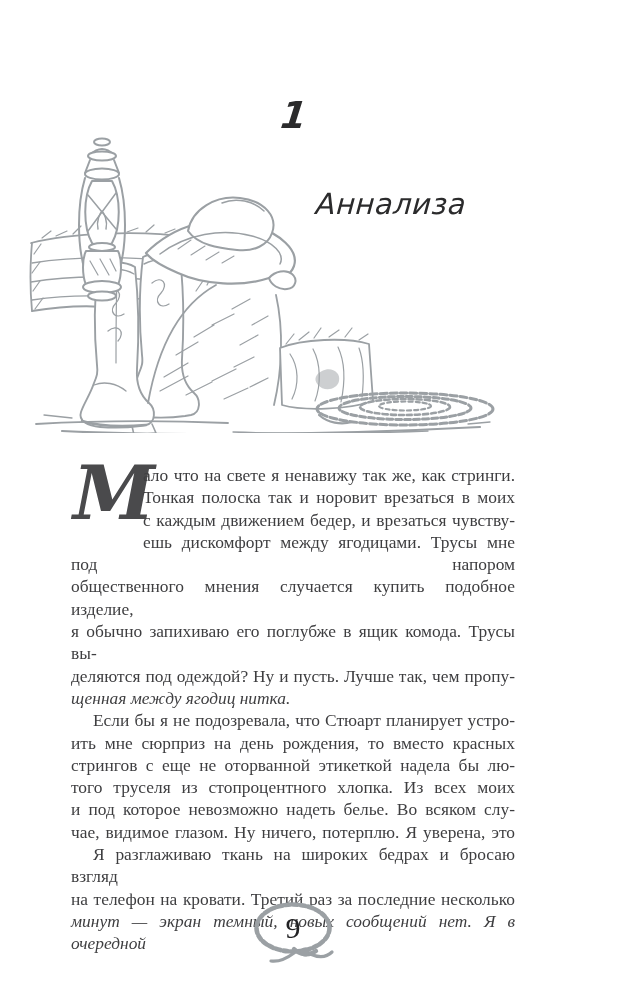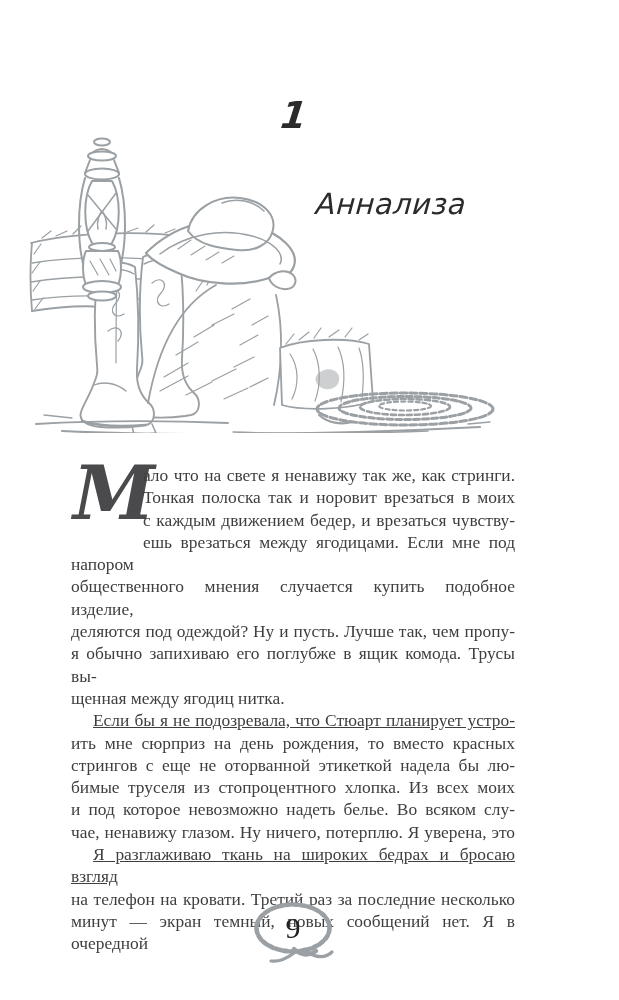--- a/index.html
+++ b/index.html
@@ -10,22 +10,22 @@
   .chapter-title{position:absolute;left:316px;top:185px;
         font:italic 500 29px/38px "DejaVu Sans",sans-serif;color:#2b2b2c;transform:skewX(-4deg);
         letter-spacing:.5px;}
   .illustration{position:absolute;left:28px;top:133px;}
   .text-block{position:absolute;left:71px;top:464px;width:444px;color:#3e3e40;
         font-size:17.4px;}
   .dropcap{float:left;width:72px;height:67px;padding-left:2px;box-sizing:border-box;
         font:italic bold 74px/58px "DejaVu Serif",serif;color:#4a4a4c;}
   .para{margin:0;}
   .line{line-height:22.3px;text-align:justify;text-align-last:justify;white-space:nowrap0;}
-  .line.plast{text-align-last:left;}
-  .line.ind{text-indent:22px;text-decoration:underline;}
+  .line.plast{text-align-last:left;font-style:italic;}
+  .line.ind{text-indent:22px;}
   .folio{position:absolute;left:248px;top:901px;width:90px;height:76px;}
   .folio svg{position:absolute;left:0;top:0;}
   .folio-num{position:absolute;left:0;top:11px;width:90px;text-align:center;
         font:30px/32px "Liberation Serif",serif;color:#222224;}
 </style>
 </head>
 <body>
 
 <div class="page">
 
@@ -119,33 +119,33 @@
       </g>
     </g>
   </svg>
 
   <div class="text-block" id="text-block">
     <span class="dropcap">М</span>
   <div class="para">
         <div class="line">ало что на свете я ненавижу так же, как стринги.</div>
         <div class="line">Тонкая полоска так и норовит врезаться в моих</div>
         <div class="line">с каждым движением бедер, и врезаться чувству-</div>
-        <div class="line">ешь врезаться между ягодицами. Если мне под напором</div>
+        <div class="line">ешь дискомфорт между ягодицами. Трусы мне под напором</div>
         <div class="line">общественного мнения случается купить подобное изделие,</div>
+        <div class="line">я обычно запихиваю его поглубже в ящик комода. Трусы вы-</div>
         <div class="line">деляются под одеждой? Ну и пусть. Лучше так, чем пропу-</div>
-        <div class="line">я обычно запихиваю его поглубже в ящик комода. Трусы вы-</div>
         <div class="line plast">щенная между ягодиц нитка.</div>
       </div>
       <div class="para">
         <div class="line ind">Если бы я не подозревала, что Стюарт планирует устро-</div>
         <div class="line">ить мне сюрприз на день рождения, то вместо красных</div>
         <div class="line">стрингов с еще не оторванной этикеткой надела бы лю-</div>
-        <div class="line">бимые труселя из стопроцентного хлопка. Из всех моих</div>
+        <div class="line">того труселя из стопроцентного хлопка. Из всех моих</div>
         <div class="line">и под которое невозможно надеть белье. Во всяком слу-</div>
-        <div class="line">чае, ненавижу глазом. Ну ничего, потерплю. Я уверена, это</div>
+        <div class="line">чае, видимое глазом. Ну ничего, потерплю. Я уверена, это</div>
       </div>
       <div class="para">
         <div class="line ind">Я разглаживаю ткань на широких бедрах и бросаю взгляд</div>
         <div class="line">на телефон на кровати. Третий раз за последние несколько</div>
         <div class="line plast">минут — экран темный, новых сообщений нет. Я в очередной</div>
       </div>
     </div>
 
   <div class="folio">
     <svg width="90" height="76" viewBox="0 0 90 76">

